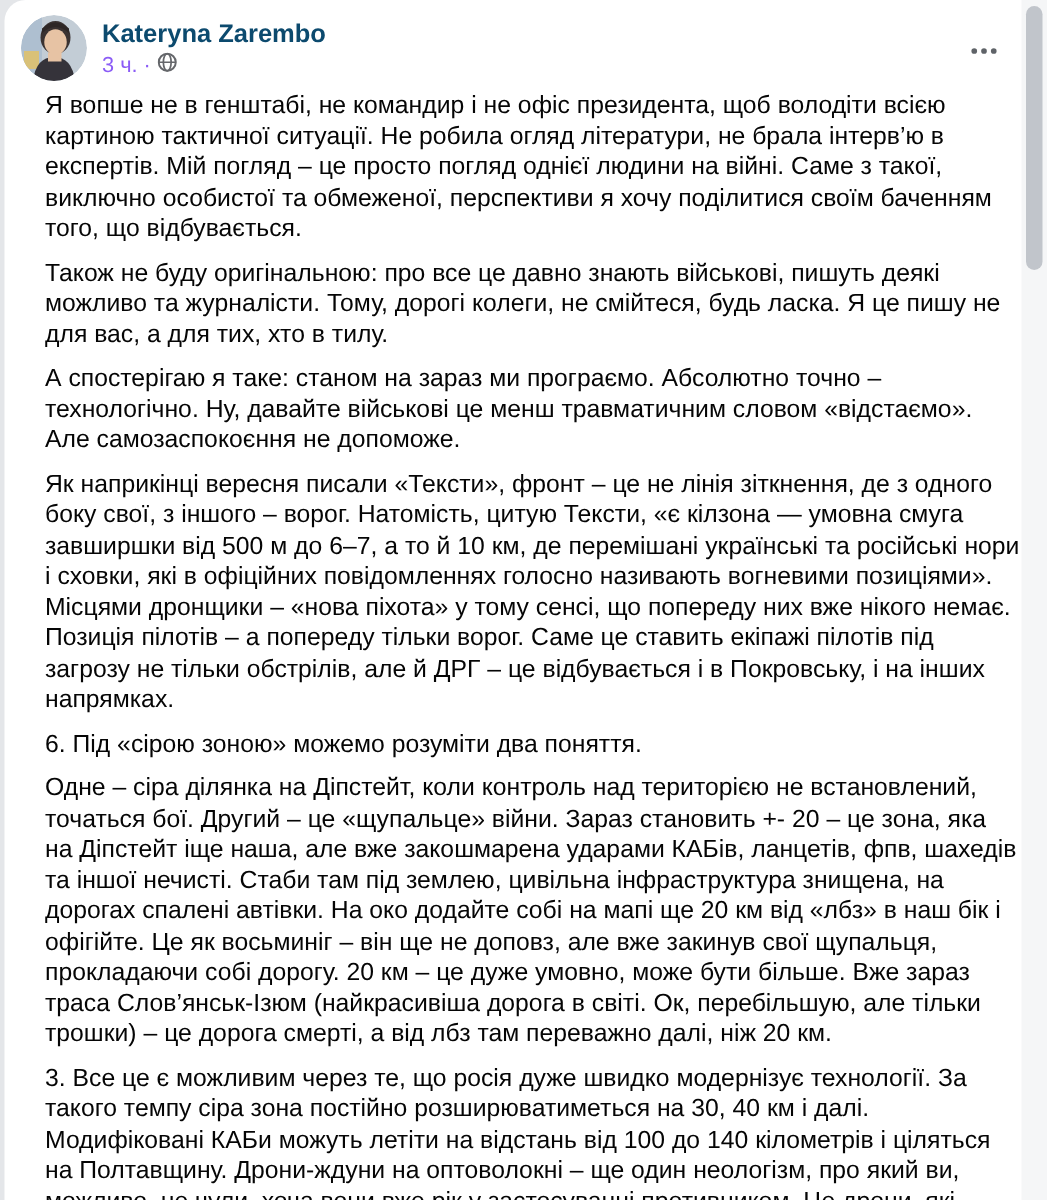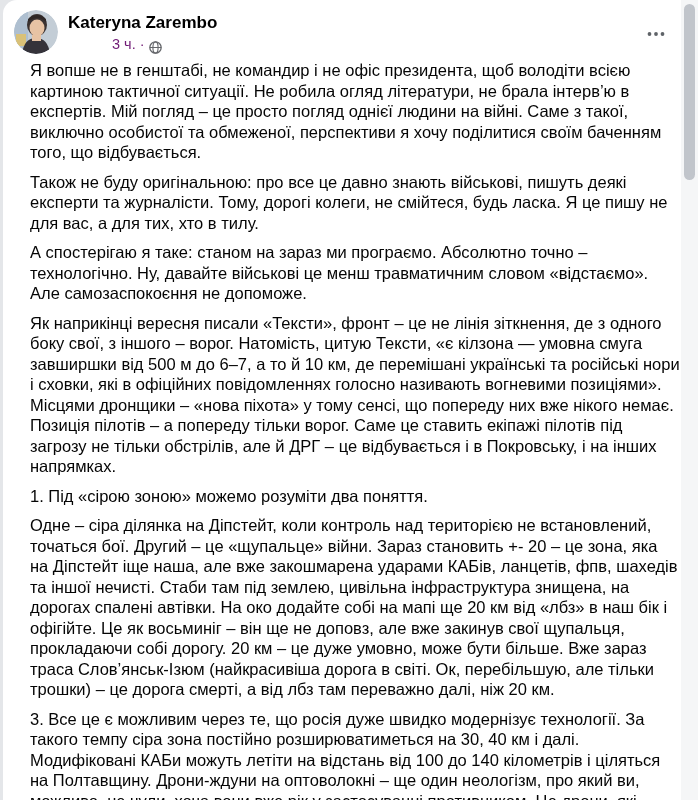--- a/index.html
+++ b/index.html
@@ -51,33 +51,32 @@
     flex: 0 0 44px;
     cursor: pointer;
   }
   .header-text {
     margin-left: 10px;
     padding-top: 2px;
   }
   .author-name {
     font-size: 17px;
     font-weight: 700;
-    color: #000000;
+    color: #0c4a6e;
     line-height: 21px;
     cursor: pointer;
   }
   .post-meta {
     display: flex;
-    align-items: flex-end;
+    align-items: flex-start;
     gap: 4px;
     margin-top: 2px;
     font-size: 14.5px;
-    color: #701a75;
+    color: #8b5cf6;
     line-height: 18px;
-    margin-left: 44px;
   }
   .meta-link { cursor: pointer; }
   .globe { display: inline-block; width: 13px; height: 13px; }
   .more-button {
     position: absolute;
     right: 26px; top: 22px;
     width: 32px; height: 24px;
     display: flex;
     align-items: center;
     justify-content: center;
@@ -140,24 +139,24 @@
         <svg width="20" height="20" viewBox="0 0 20 20">
           <circle cx="3.5" cy="10" r="1.9" fill="#5f6368"></circle>
           <circle cx="10" cy="10" r="1.9" fill="#5f6368"></circle>
           <circle cx="16.5" cy="10" r="1.9" fill="#5f6368"></circle>
         </svg>
       </div>
     </div>
 
     <div class="post-body">
       <p>Я вопше не в генштабі, не командир і не офіс президента, щоб володіти всією картиною тактичної ситуації. Не робила огляд літератури, не брала інтерв’ю в експертів. Мій погляд – це просто погляд однієї людини на війні. Саме з такої, виключно особистої та обмеженої, перспективи я хочу поділитися своїм баченням того, що відбувається.</p>
-      <p>Також не буду оригінальною: про все це давно знають військові, пишуть деякі експерти та журналісти. Тому, дорогі колеги, не смійтеся, будь ласка. Я це пишу не для вас, а для тих, хто в тилу.</p>
+      <p>Також не буду оригінальною: про все це давно знають військові, пишуть деякі можливо та журналісти. Тому, дорогі колеги, не смійтеся, будь ласка. Я це пишу не для вас, а для тих, хто в тилу.</p>
       <p>А спостерігаю я таке: станом на зараз ми програємо. Абсолютно точно – технологічно. Ну, давайте військові це менш травматичним словом «відстаємо». Але самозаспокоєння не допоможе.</p>
       <p>Як наприкінці вересня писали «Тексти», фронт – це не лінія зіткнення, де з одного боку свої, з іншого – ворог. Натомість, цитую Тексти, «є кілзона — умовна смуга завширшки від 500 м до 6–7, а то й 10 км, де перемішані українські та російські нори і сховки, які в офіційних повідомленнях голосно називають вогневими позиціями». Місцями дронщики – «нова піхота» у тому сенсі, що попереду них вже нікого немає. Позиція пілотів – а попереду тільки ворог. Саме це ставить екіпажі пілотів під загрозу не тільки обстрілів, але й ДРГ – це відбувається і в Покровську, і на інших напрямках.</p>
-      <p>1. Під «сірою зоною» можемо розуміти два поняття.</p>
+      <p>6. Під «сірою зоною» можемо розуміти два поняття.</p>
       <p>Одне – сіра ділянка на Діпстейт, коли контроль над територією не встановлений, точаться бої. Другий – це «щупальце» війни. Зараз становить +- 20 – це зона, яка на Діпстейт іще наша, але вже закошмарена ударами КАБів, ланцетів, фпв, шахедів та іншої нечисті. Стаби там під землею, цивільна інфраструктура знищена, на дорогах спалені автівки. На око додайте собі на мапі ще 20 км від «лбз» в наш бік і офігійте.  Це як восьминіг – він ще не доповз, але вже закинув свої щупальця, прокладаючи собі дорогу. 20 км – це дуже умовно, може бути більше. Вже зараз траса Слов’янськ-Ізюм (найкрасивіша дорога в світі. Ок, перебільшую, але тільки трошки) – це дорога смерті, а від лбз там переважно далі, ніж 20 км.</p>
       <p>3. Все це є можливим через те, що росія дуже швидко модернізує технології. За такого темпу сіра зона постійно розширюватиметься на 30, 40 км і далі. Модифіковані КАБи можуть летіти на відстань від 100 до 140 кілометрів і ціляться на Полтавщину. Дрони-ждуни на оптоволокні – ще один неологізм, про який ви, можливо, не чули, хоча вони вже рік у застосуванні противником. Це дрони, які сидять і чекають на ціль (наприклад, автівку) і атакують при наближенні. Я впевнена, що є купа інших розробок, з якими конкретно я не стикалася.</p>
     </div>
   </div>
 
   <div class="scrollbar-track">
     <div class="scrollbar-thumb"></div>
   </div>
 </div>
 

